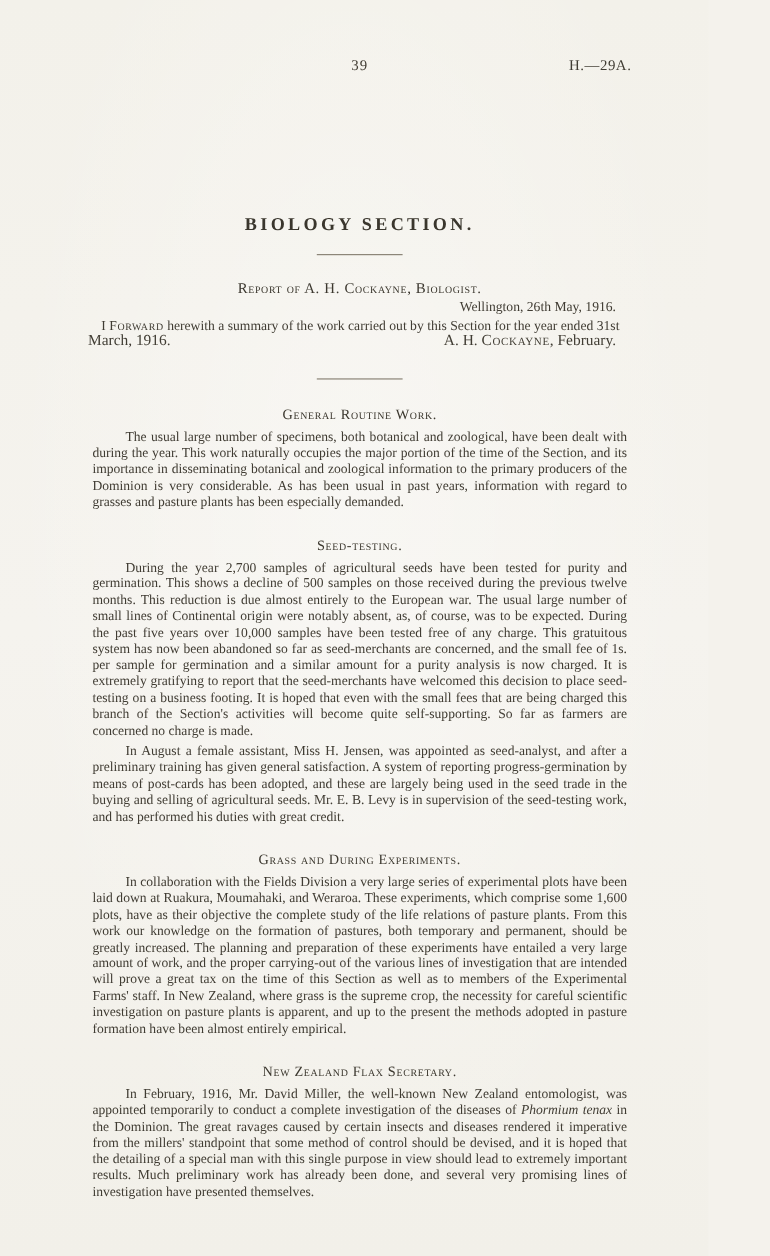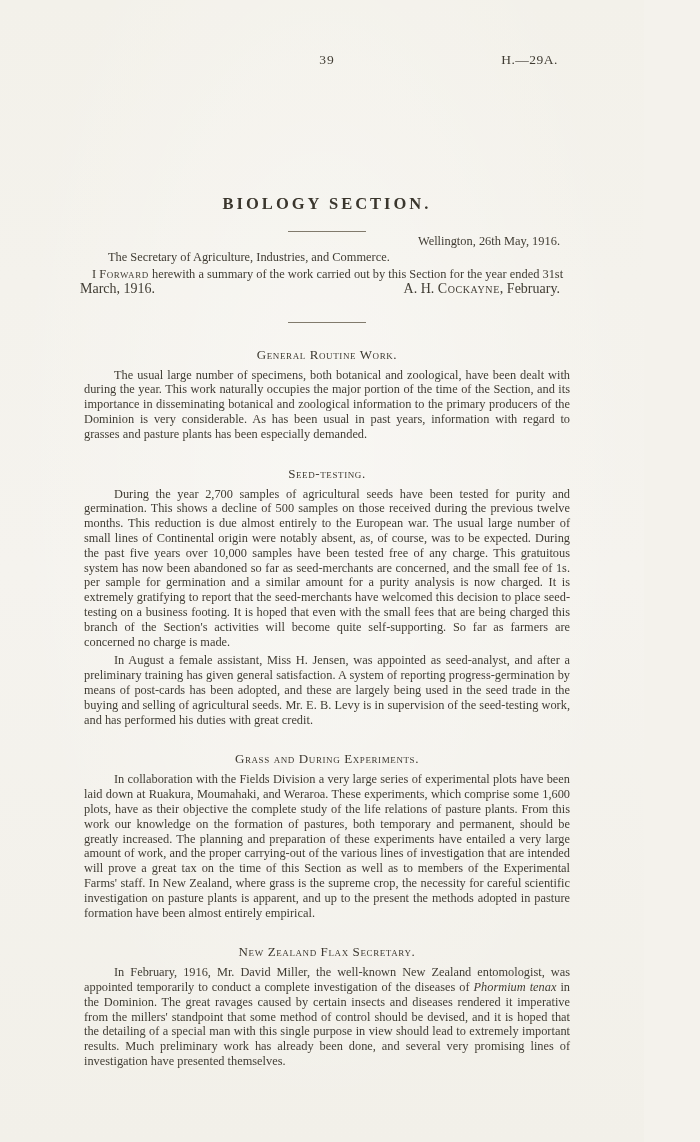--- a/index.html
+++ b/index.html
@@ -30,21 +30,21 @@
   }
   .page-number {
     position: absolute;
     left: 0;
     right: 0;
     text-align: center;
     letter-spacing: 1px;
   }
   .doc-ref {
     position: absolute;
-    right: 16px;
+    right: 0;
     top: 0;
     letter-spacing: 0.5px;
   }
   .doc-title {
     margin: 124px 0 0 0;
     font-size: 16.5px;
     font-weight: bold;
     text-align: center;
     letter-spacing: 3px;
     color: #3a362d;
@@ -115,24 +115,24 @@
 
   <header class="page-header">
     <span class="page-number">39</span>
     <span class="doc-ref">H.—29A.</span>
   </header>
 
   <h1 class="doc-title">BIOLOGY SECTION.</h1>
 
   <div class="rule"></div>
 
+  <div class="report-heading smallcaps">Report of A. H. Cockayne, Biologist.</div>
 
   <div class="dateline">Wellington, 26th May, 1916.</div>
 
-  <div class="addressee">The Secretary of Agriculture, Industries, and Commerce.</div>
 
   <p class="salutation"><span>I </span><span class="smallcaps">Forward</span><span> herewith a summary of the work carried out by this Section for the year ended 31st</span></p>
 
   <div class="sig-row">
     <span>March, 1916.</span>
     <span class="signature"><span>A. H. </span><span class="smallcaps">Cockayne</span><span>, February.</span></span>
   </div>
 
   <div class="rule rule2"></div>
 

